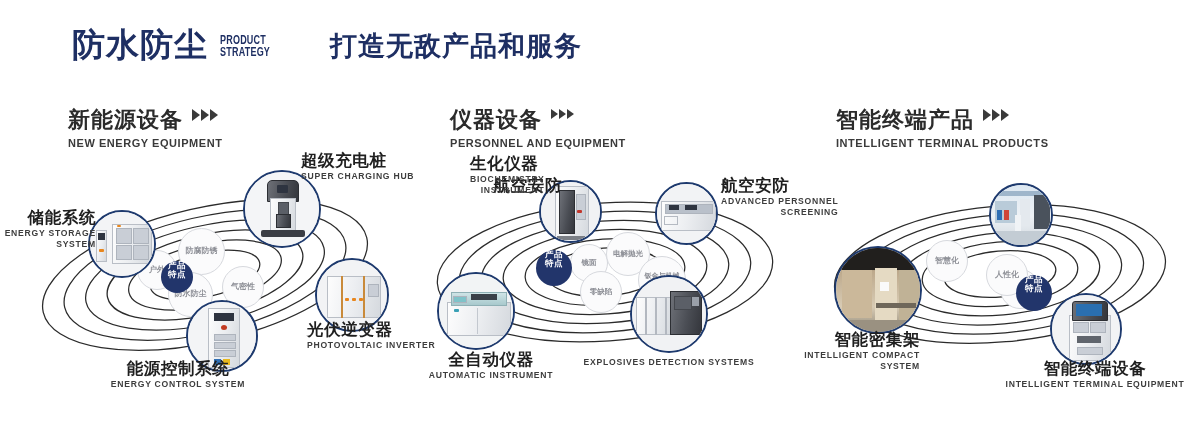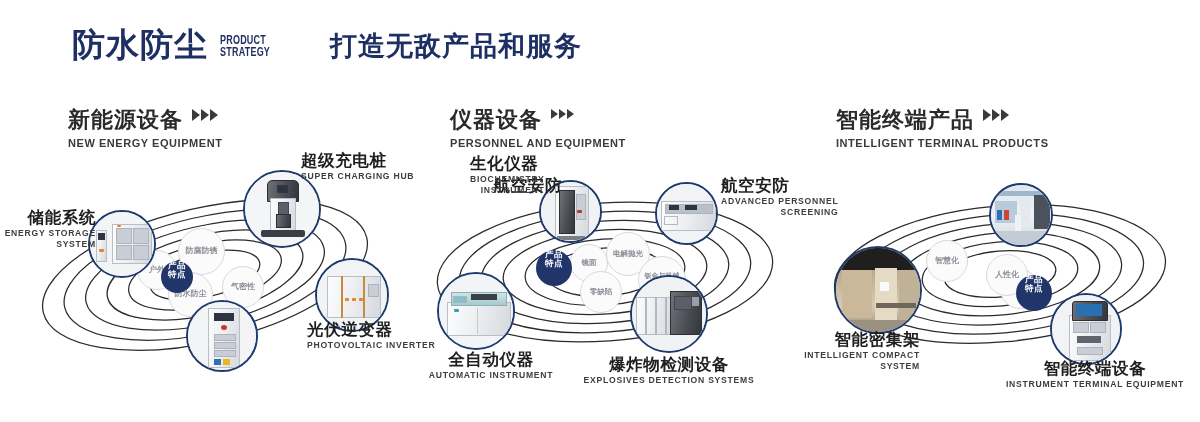--- a/index.html
+++ b/index.html
@@ -245,20 +245,24 @@
     <div class="cap" style="left:301px;top:1px;">
       <div class="cn">超级充电桩</div>
       <div class="en">SUPER CHARGING HUB</div>
     </div>
 
     <div class="cap" style="left:307px;top:170px;">
       <div class="cn">光伏逆变器</div>
       <div class="en">PHOTOVOLTAIC INVERTER</div>
     </div>
 
+    <div class="cap c" style="left:88px;top:209px;width:180px;">
+      <div class="cn">能源控制系统</div>
+      <div class="en">ENERGY CONTROL SYSTEM</div>
+    </div>
   </div>
 
   <div class="cluster" style="left:400px;top:150px;width:420px;height:250px;">
 
     <svg class="rings" width="420" height="250" viewBox="0 0 420 250">
       <g fill="none" stroke="#2b2b2b" stroke-width="1.25" transform="rotate(-4 205 122)">
         <ellipse cx="205" cy="122" rx="58" ry="24"></ellipse>
         <ellipse cx="205" cy="122" rx="80" ry="33"></ellipse>
         <ellipse cx="205" cy="122" rx="102" ry="42"></ellipse>
         <ellipse cx="205" cy="122" rx="124" ry="51"></ellipse>
@@ -357,21 +361,20 @@
         <div>SCREENING</div>
       </div>
     </div>
 
     <div class="cap c" style="left:-9px;top:200px;width:200px;">
       <div class="cn">全自动仪器</div>
       <div class="en">AUTOMATIC INSTRUMENT</div>
     </div>
 
     <div class="cap c" style="left:169px;top:205px;width:200px;">
-      <div class="cn">爆炸物检测设备</div>
       <div class="en">EXPLOSIVES DETECTION SYSTEMS</div>
     </div>
   </div>
 
   <div class="cluster" style="left:800px;top:150px;width:400px;height:250px;">
 
     <svg class="rings" width="400" height="250" viewBox="0 0 400 250">
       <g fill="none" stroke="#2b2b2b" stroke-width="1.25" transform="rotate(-5 200 124)">
         <ellipse cx="200" cy="124" rx="56" ry="23"></ellipse>
         <ellipse cx="200" cy="124" rx="78" ry="32"></ellipse>
@@ -440,17 +443,17 @@
     <div class="cap r" style="left:-45px;top:180px;width:165px;">
       <div class="cn">智能密集架</div>
       <div class="en">
         <div>INTELLIGENT COMPACT</div>
         <div>SYSTEM</div>
       </div>
     </div>
 
     <div class="cap c" style="left:195px;top:209px;width:200px;">
       <div class="cn">智能终端设备</div>
-      <div class="en">INSTRUMENT TERMINAL EQUIPMENT</div>
+      <div class="en">INTELLIGENT TERMINAL EQUIPMENT</div>
     </div>
   </div>
 
 </div>
 
 </body></html>

